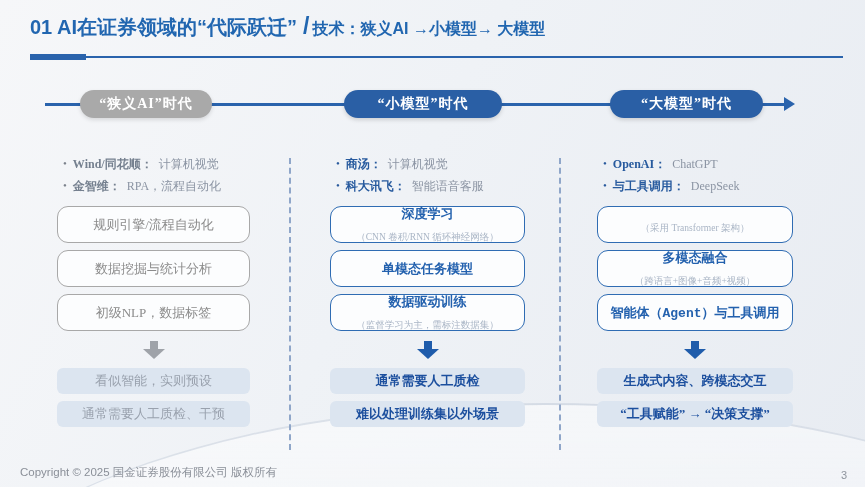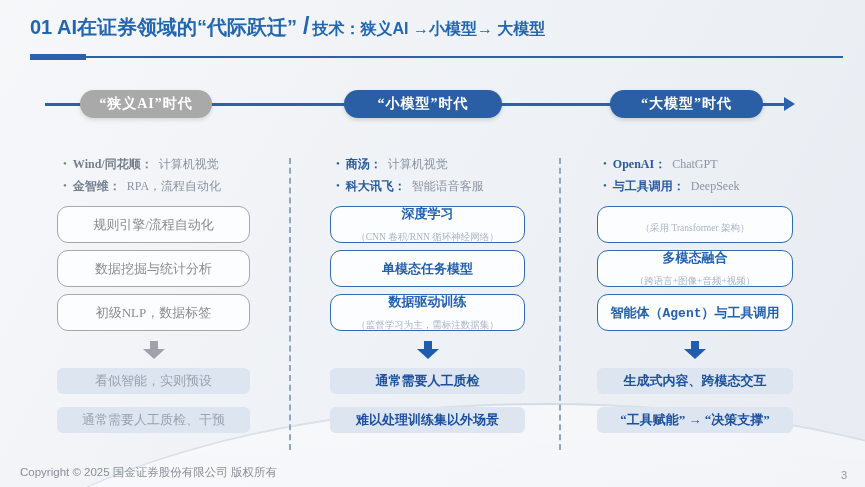--- a/index.html
+++ b/index.html
@@ -54,21 +54,21 @@
   .col-gray .box { border:1.5px solid #a8a8a8; }
   .col-blue .box { border:1.5px solid #2f6cb3; }
   .box-title { font-size:13px; white-space:nowrap; }
   .col-gray .box-title { color:#8b8b8b; }
   .col-blue .box-title { color:#2361ae; font-weight:bold;font-family:Liberation Mono, monospace; }
   .box-sub { font-size:9.5px; color:#a9b5c5; margin-top:8px; white-space:nowrap; }
   .arr { position:relative; width:22px; height:18px; margin:3px auto 9px; }
   .arr::before { content:""; position:absolute; left:7px; top:0; width:8px; height:8px; background:var(--ac); }
   .arr::after  { content:""; position:absolute; left:0; top:8px; width:0; height:0;
                  border-left:11px solid transparent; border-right:11px solid transparent; border-top:10px solid var(--ac); }
-  .outcome { height:26px; margin-bottom:13px; border-radius:6px; background:#dce5f0;
+  .outcome { height:26px; margin-bottom:7px; border-radius:6px; background:#dce5f0;
              display:flex; align-items:center; justify-content:center; font-size:13px; white-space:nowrap; }
   .col-gray .outcome { color:#99a1ad; }
   .col-blue .outcome { color:#1c4f9e; font-weight:bold; }
   
   .copyright { position:absolute; left:20px; bottom:7px; font-size:11.5px; color:#8a8f98; }
   .page-num  { position:absolute; right:18px; bottom:6px; font-size:11px; color:#8f959e; }
 </style>
 </head>
 <body>
 

